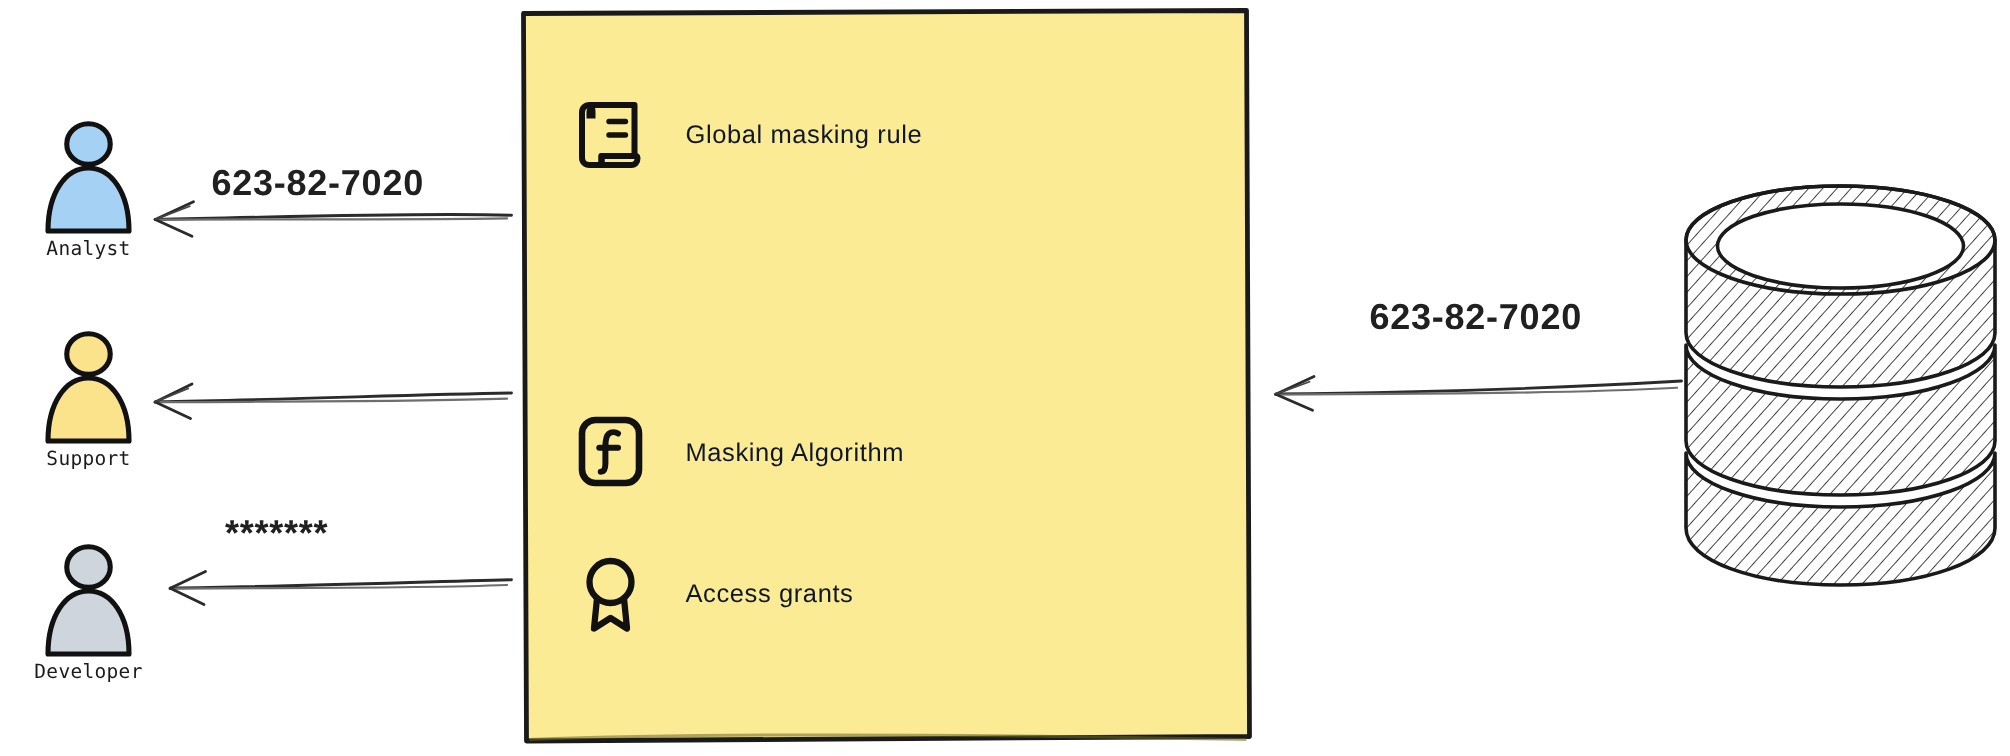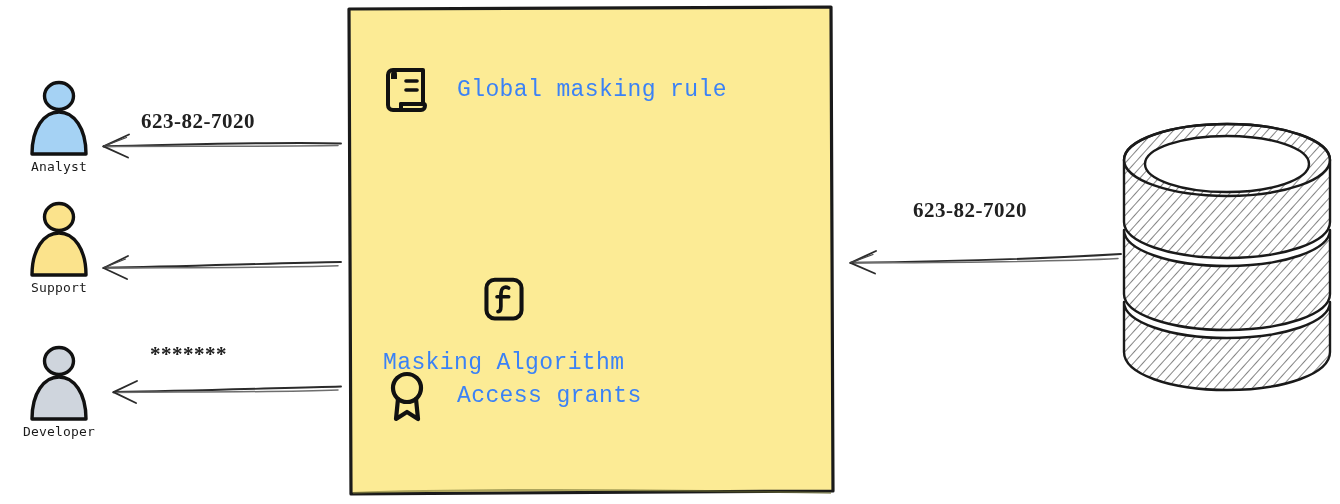--- a/index.html
+++ b/index.html
@@ -37,22 +37,22 @@
     white-space: nowrap;
   }
 
   
   .arrow-svg {
     position: absolute;
     overflow: visible;
   }
   .arrow-label {
     position: absolute;
-    font-family: Liberation Serif, serif;
-    font-size: 21px;
+    font-family: Liberation Sans, sans-serif;
+    font-size: 24px;
     font-weight: 700;
     color: #202020;
     letter-spacing: 0.5px;
     white-space: nowrap;
   }
 
   
   #policy-panel {
     position: absolute;
     left: 345px;
@@ -79,23 +79,23 @@
     gap: 26px;
     left: 38px;
   }
   .policy-icon {
     width: 48px;
     height: 52px;
     flex: 0 0 48px;
     display: block;
   }
   .policy-text {
-    font-family: Liberation Mono, monospace;
-    font-size: 23px;
-    color: #3b82f6;
+    font-family: Liberation Sans, sans-serif;
+    font-size: 17px;
+    color: #0f172a;
     letter-spacing: 0.4px;
     white-space: nowrap;
   }
 
   
   #database {
     position: absolute;
     left: 1118px;
     top: 118px;
     width: 218px;
@@ -109,29 +109,29 @@
 <div id="canvas">
 
   <div class="actor" style="left:4px; top:80px;">
     <svg class="actor-figure" viewBox="0 0 74 78">
       <ellipse cx="37" cy="16" rx="14.5" ry="13.5" fill="#A5D2F4" stroke="#111" stroke-width="3.4"></ellipse>
       <path d="M10 74 C10 48 22 32 37 32 C52 32 64 48 64 74 Z" fill="#A5D2F4" stroke="#111" stroke-width="3.4" stroke-linejoin="round"></path>
     </svg>
     <div class="actor-label">Analyst</div>
   </div>
 
-  <div class="actor" style="left:4px; top:201px;">
+  <div class="actor" style="left:4px; top:220px;">
     <svg class="actor-figure" viewBox="0 0 74 78">
       <ellipse cx="37" cy="16" rx="14.5" ry="13.5" fill="#FBE38C" stroke="#111" stroke-width="3.4"></ellipse>
       <path d="M10 74 C10 48 22 32 37 32 C52 32 64 48 64 74 Z" fill="#FBE38C" stroke="#111" stroke-width="3.4" stroke-linejoin="round"></path>
     </svg>
     <div class="actor-label">Support</div>
   </div>
 
-  <div class="actor" style="left:4px; top:345px;">
+  <div class="actor" style="left:4px; top:362px;">
     <svg class="actor-figure" viewBox="0 0 74 78">
       <ellipse cx="37" cy="16" rx="14.5" ry="13.5" fill="#CFD5DD" stroke="#111" stroke-width="3.4"></ellipse>
       <path d="M10 74 C10 48 22 32 37 32 C52 32 64 48 64 74 Z" fill="#CFD5DD" stroke="#111" stroke-width="3.4" stroke-linejoin="round"></path>
     </svg>
     <div class="actor-label">Developer</div>
   </div>
 
   <div class="arrow-label" style="left:141px; top:109px;">623-82-7020</div>
   <svg class="arrow-svg" style="left:98px; top:126px; width:245px; height:34px;" viewBox="0 0 245 34">
     <path d="M243 17.5 C180 15.5 90 18.8 6 20.2" fill="none" stroke="#2b2b2b" stroke-width="1.9" stroke-linecap="round"></path>
@@ -170,21 +170,21 @@
           <path d="M12 6 L40 6 L40 40 L18 40 L18 46 L10 46 C7 46 5 44 5 41 L5 11 C5 8 7 6 10 6 Z" fill="none" stroke="#111" stroke-width="4" stroke-linejoin="round" stroke-linecap="round"></path>
           <path d="M12 6 C9 6 8 8.5 8 11 L8 15 L14 15 L14 11 C14 8.5 13.5 6 12 6 Z" fill="#111"></path>
           <path d="M18 40 L18 46 L38 46 C40.5 46 42 44 42 41.5 C42 39.5 41 40 40 40 Z" fill="none" stroke="#111" stroke-width="4" stroke-linejoin="round"></path>
           <line x1="23" y1="17" x2="34" y2="17" stroke="#111" stroke-width="3.6" stroke-linecap="round"></line>
           <line x1="23" y1="26" x2="34" y2="26" stroke="#111" stroke-width="3.6" stroke-linecap="round"></line>
         </svg>
         <span class="policy-text">Global masking rule</span>
       </div>
 
 
-      <div class="policy-row" style="top:272px;flex-direction:column;">
+      <div class="policy-row" style="top:272px;">
         <svg class="policy-icon" viewBox="0 0 48 52">
           <rect x="5" y="4" width="38" height="42" rx="9" ry="9" fill="none" stroke="#111" stroke-width="4.4"></rect>
           <path d="M29 13 C29 13 25.5 11 22.8 13.2 C20.6 15 20.6 19 20.6 22 L20.6 33 C20.6 36.5 19.5 38.5 17.5 38.5" fill="none" stroke="#111" stroke-width="4" stroke-linecap="round"></path>
           <line x1="16.5" y1="22.5" x2="29" y2="22.5" stroke="#111" stroke-width="4" stroke-linecap="round"></line>
         </svg>
         <span class="policy-text">Masking Algorithm</span>
       </div>
 
       <div class="policy-row" style="top:366px;justify-content:center;">
         <svg class="policy-icon" viewBox="0 0 48 52">

